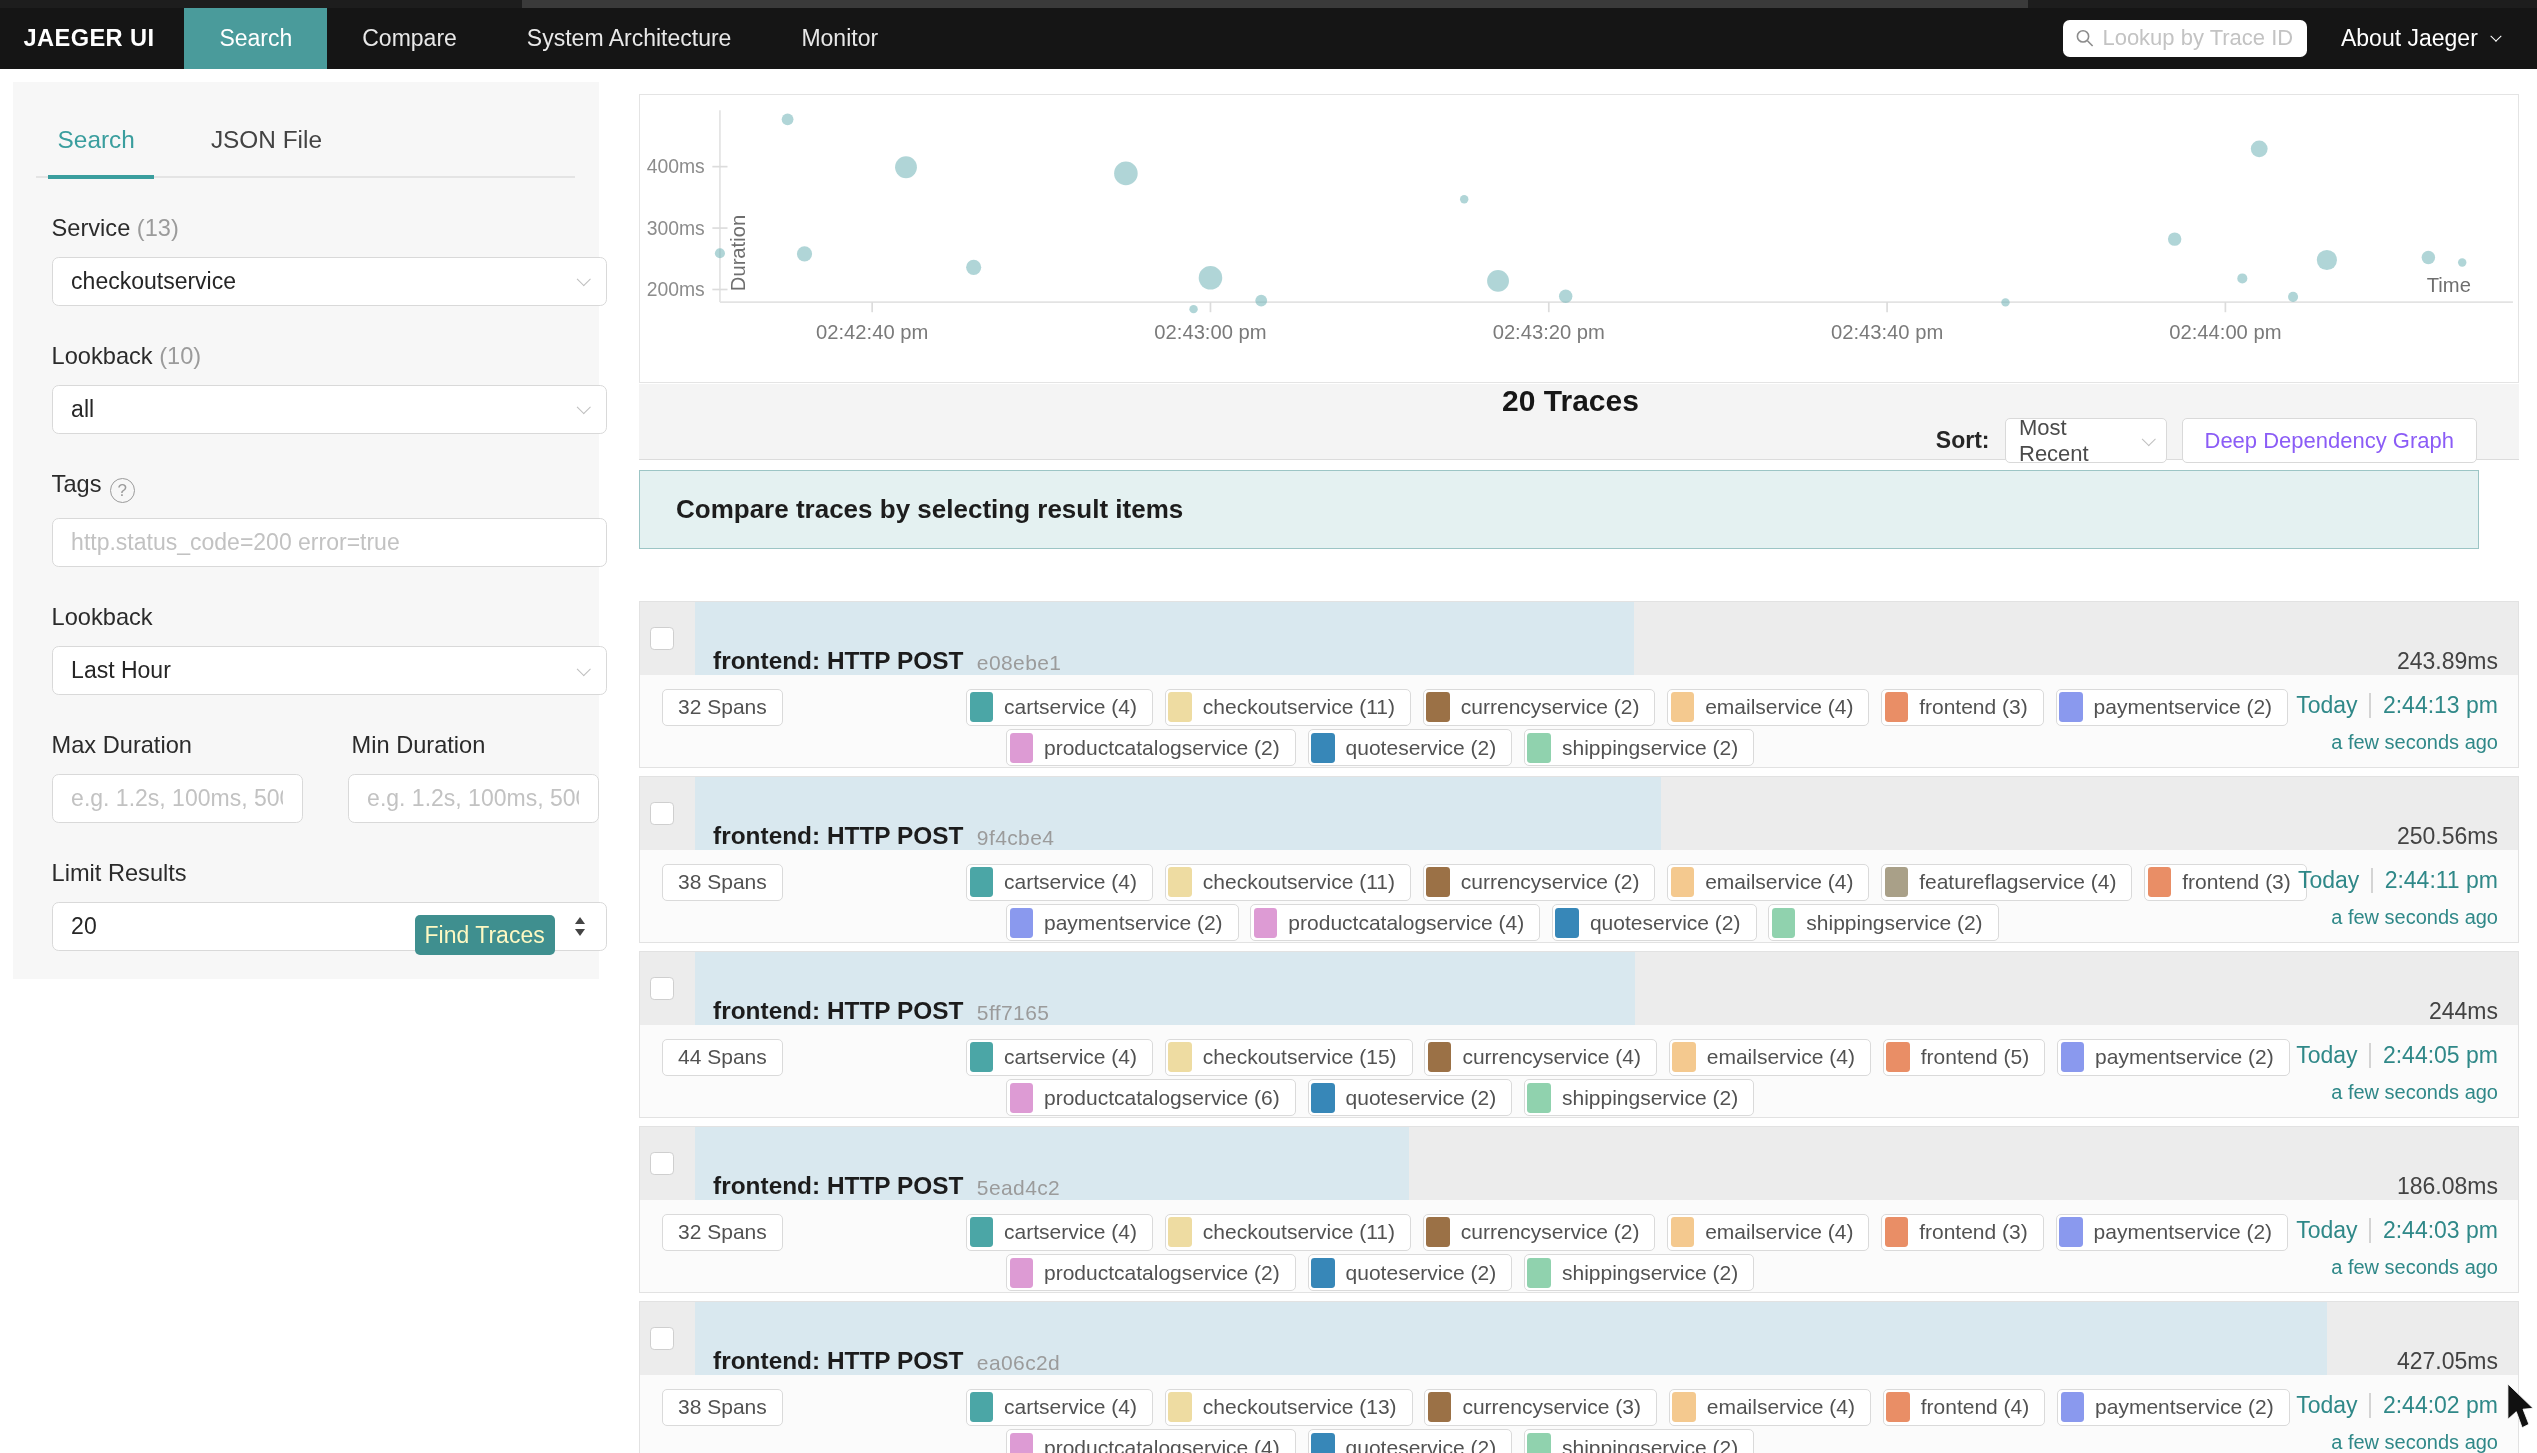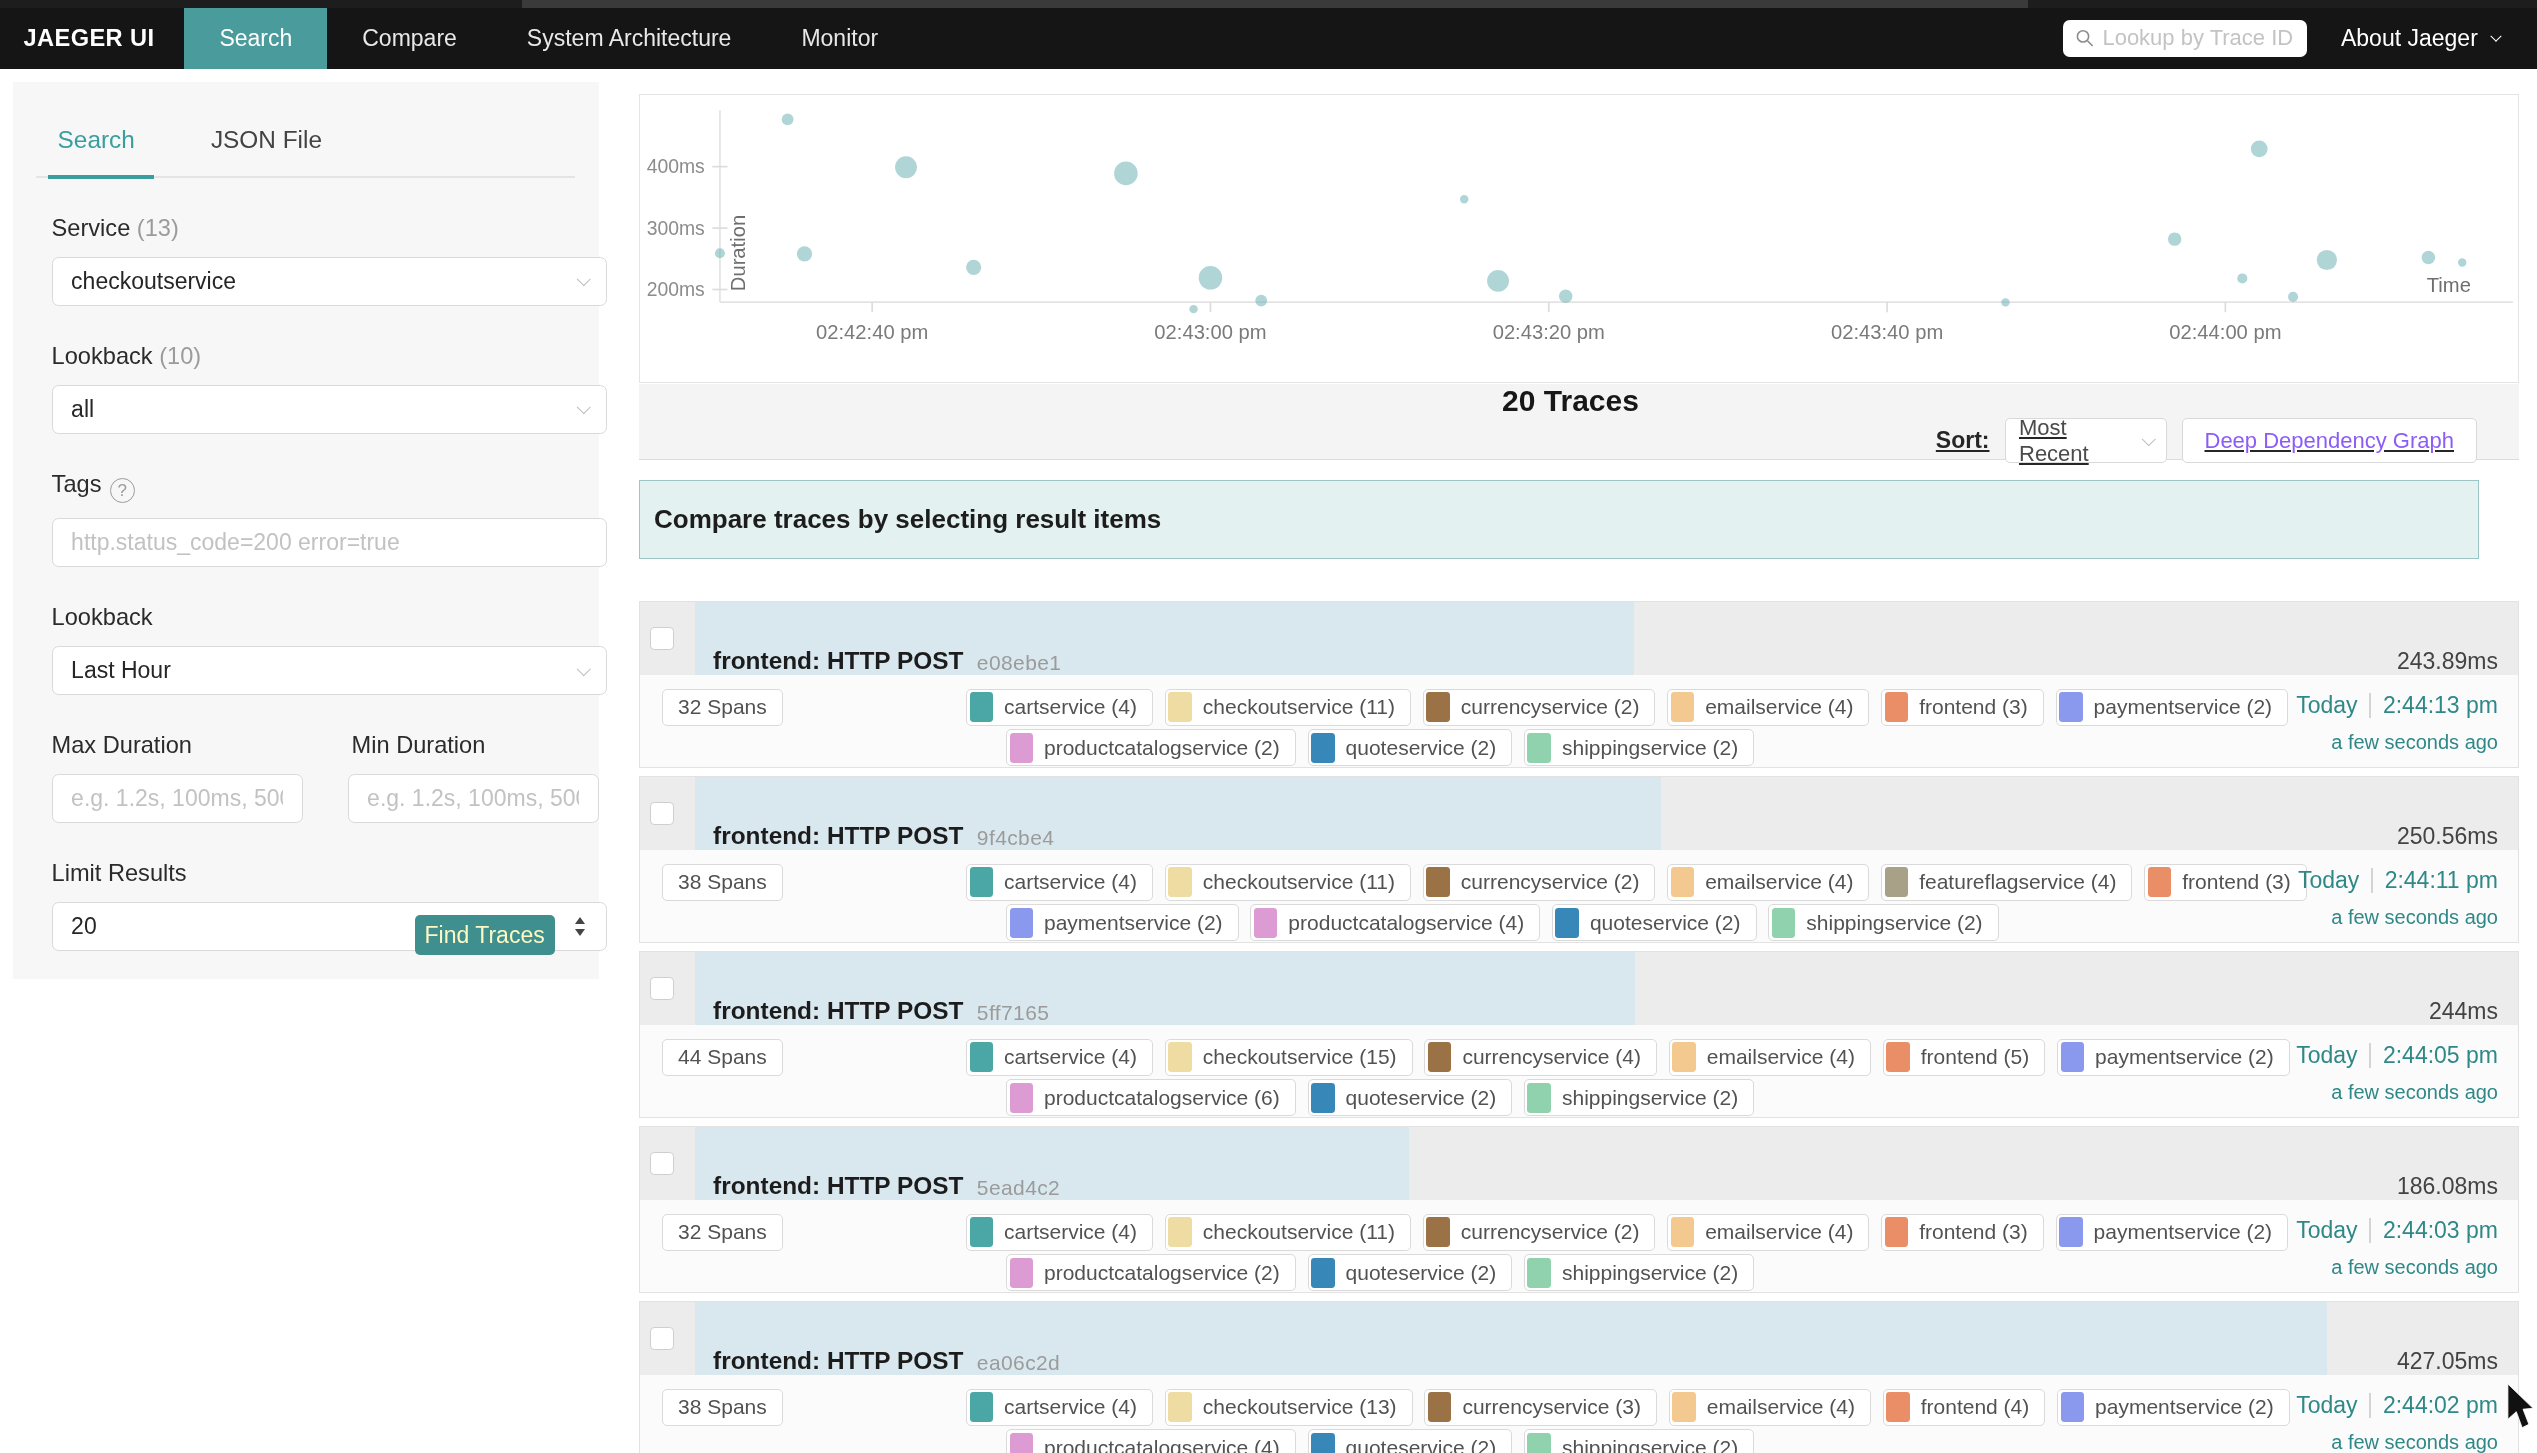--- a/index.html
+++ b/index.html
@@ -56,28 +56,28 @@
   .findbtn { position:absolute; right:44px; top:833px; width:140px; height:40px; background:#3f8f8f;
     color:#fef9c3; border:none; border-radius:5px; font-size:23px; font-family:"Liberation Sans",sans-serif; }
 
   
   .main { position:absolute; left:639px; top:68px; width:1880px; height:1386px; }
   .chartcard { position:absolute; left:0; top:26px; width:1880px; height:289px;
     border:0.8px solid #e4e4e4; background:#fff; }
   .sortbar { position:absolute; left:0; top:316px; width:1880px; height:76px; background:#f4f4f4;
     border-bottom:1.7px solid #dcdcdc; display:flex; align-items:center; padding:0 42px 0 25px;flex-direction:column; }
   .sortbar h2 { font-size:30px; color:#171717; font-weight:bold; }
-  .sortctl { margin-left:auto; display:flex; align-items:center; gap:15px;text-decoration:underline; }
+  .sortctl { margin-left:auto; display:flex; align-items:center; gap:15px; }
   .sortlabel { font-size:23px; font-weight:bold; color:#262626; }
   .sortsel { width:162px; height:45px; background:#fff; border:0.8px solid #d9d9d9; border-radius:5px;
     display:flex; align-items:center; justify-content:space-between; padding:0 13.5px; font-size:22px; color:#4b4b4b; }
   .ddg { height:45px; background:#fff; border:0.8px solid #d9d9d9; border-radius:5px; padding:0 22px;
     font-size:22px; color:#8b5cf6; display:flex; align-items:center; }
-  .banner { position:absolute; left:0; top:412px; width:1840px; height:79px; background:#e4f1f1;
-    border:1.7px solid #9cc5c5; display:flex; align-items:center; padding:0 14px; }
+  .banner { position:absolute; left:0; top:402px; width:1840px; height:79px; background:#e4f1f1;
+    border:1.7px solid #9cc5c5; display:flex; align-items:center; padding:0 36px; }
   .banner b { font-size:26px; color:#1d1d1d; }
 
   
   .rows { position:absolute; left:0; top:533px; width:1880px; }
   .trace { position:absolute; left:0; width:1880px; height:167px; border:0.8px solid #e2e2e2;
     background:#fbfbfb; }
   .thead { position:relative; height:73px; background:#ececec; display:flex; align-items:center; }
   .cb { width:23.6px; height:23.6px; background:#fff; border:0.8px solid #cfcfcf; border-radius:4.2px;
     margin:0 0 0 10px; flex:none; z-index:2; }
   .barwrap { position:relative; height:100%; flex:1; margin-left:21px; display:flex; align-items:flex-end; }

